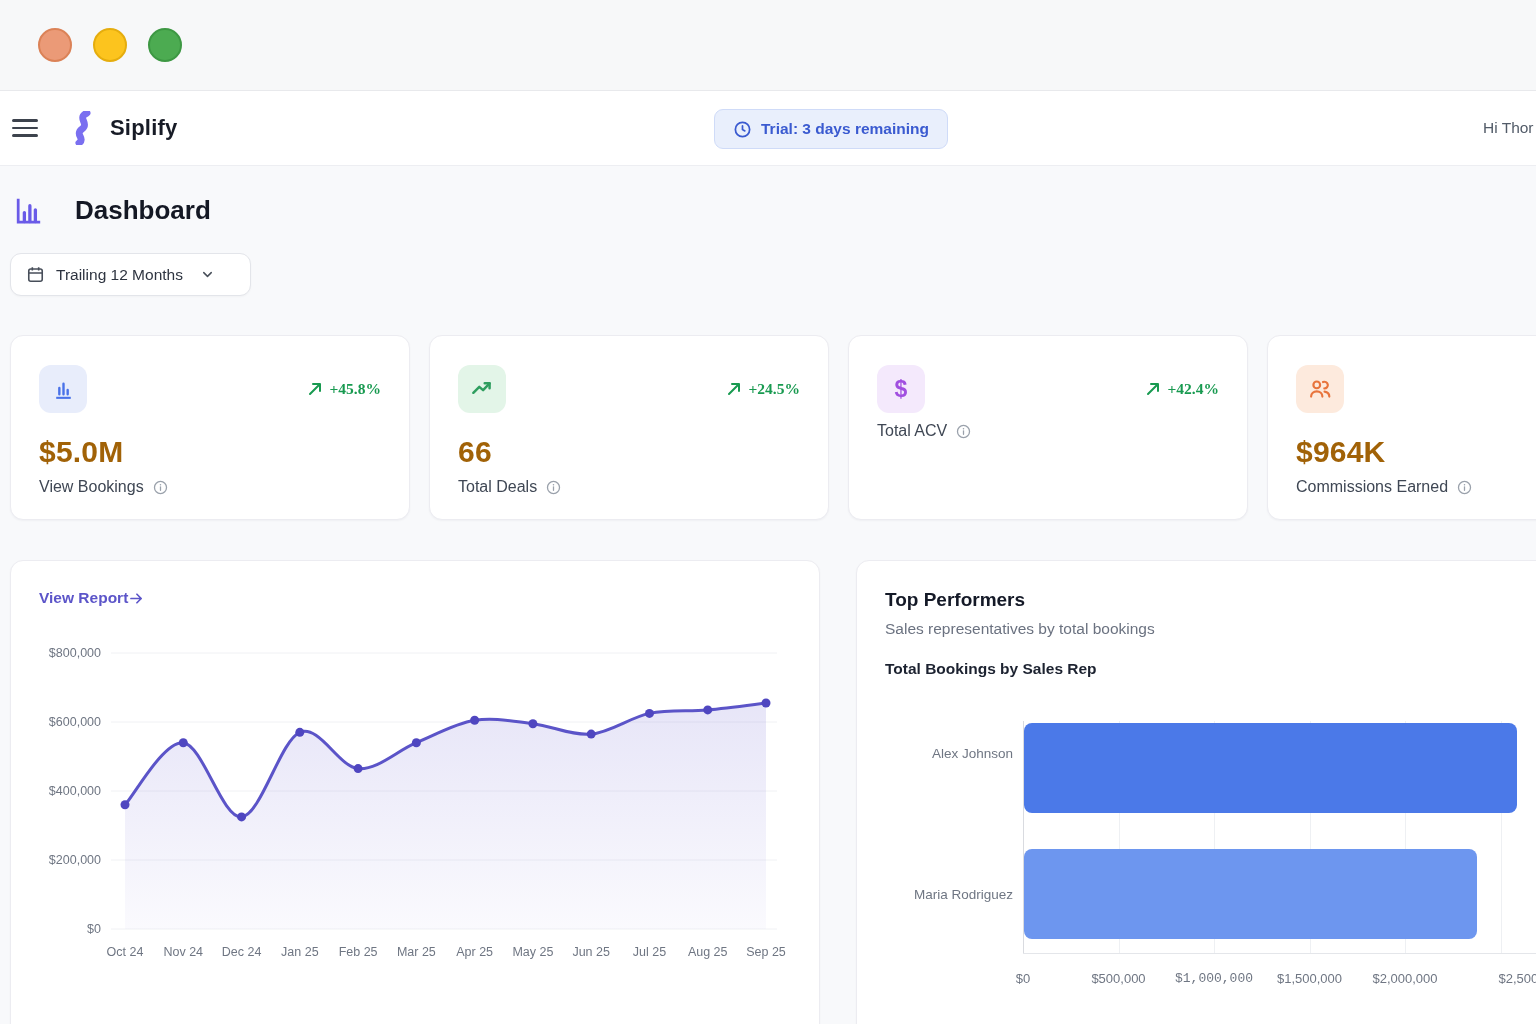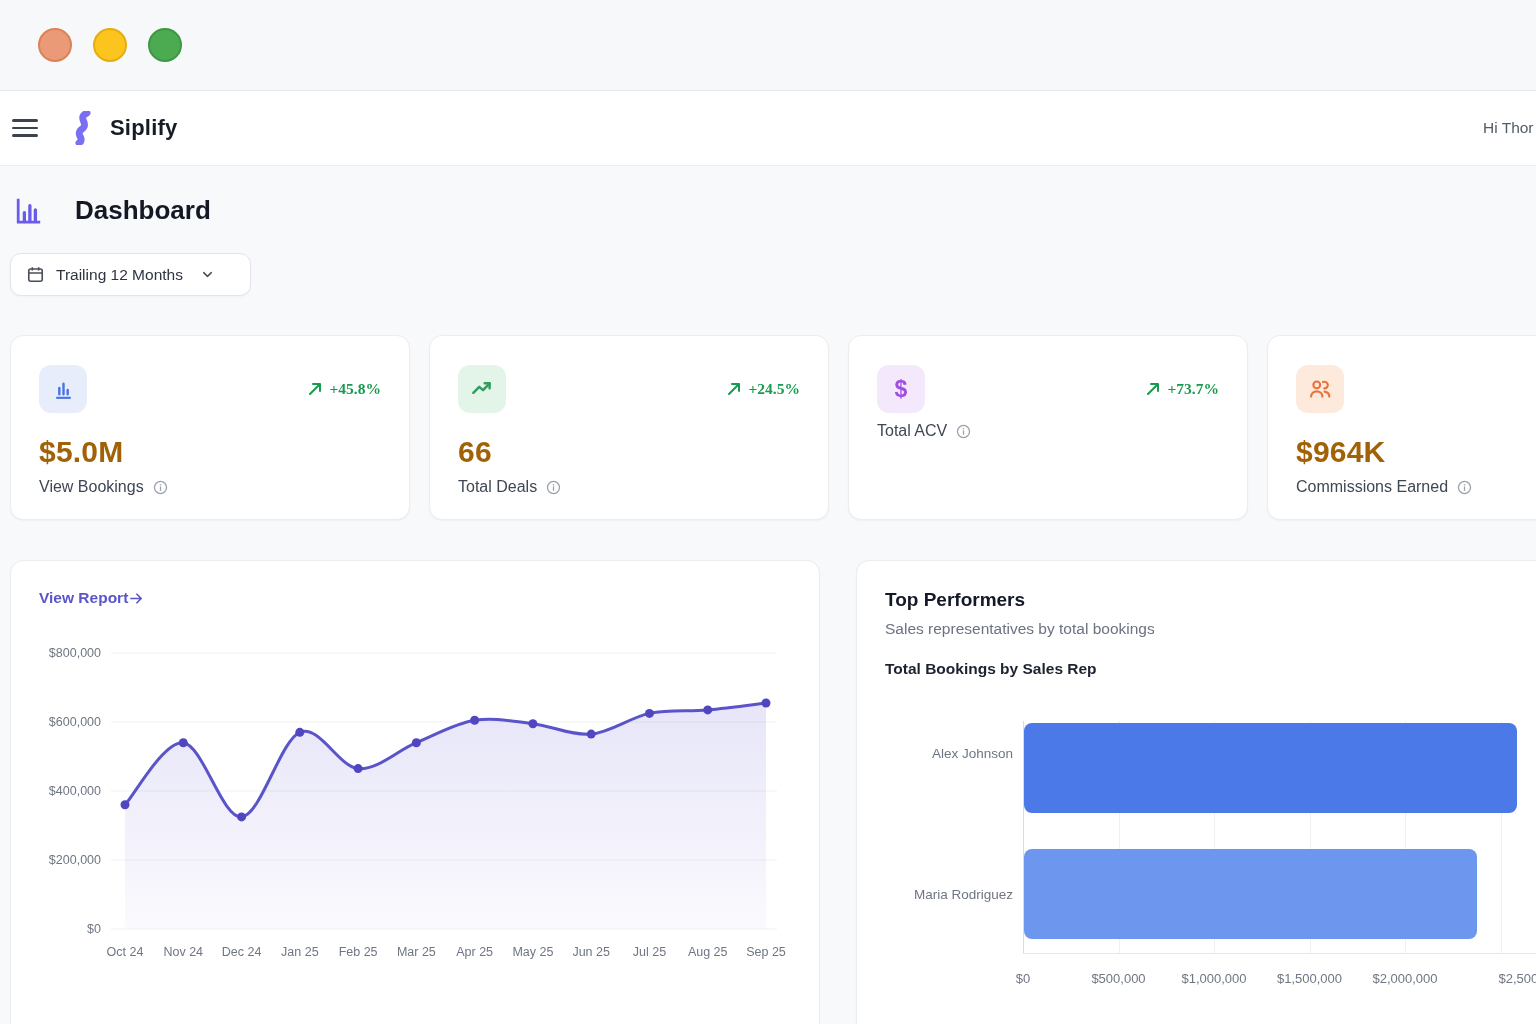--- a/index.html
+++ b/index.html
@@ -100,20 +100,27 @@
       <span></span>
       <span></span>
       <span></span>
     </div>
   <div class="brand">
     <svg width="26" height="34" viewBox="0 0 26 34">
       <path d="M17 2 C6 7 20 12 12 18 C4 24 16 27 9 32" fill="none" stroke="#7a6ff0" stroke-width="7" stroke-linecap="round"></path>
     </svg>
     <span class="brand-name">Siplify</span>
   </div>
+  <div class="trial-badge">
+    <svg width="19" height="19" viewBox="0 0 24 24">
+      <circle cx="12" cy="12" r="9" fill="none" stroke="#3a5ad0" stroke-width="2.2"></circle>
+      <path d="M12 7.5 V12 L15 13.8" fill="none" stroke="#3a5ad0" stroke-width="2.2" stroke-linecap="round"></path>
+    </svg>
+    <span>Trial: 3 days remaining</span>
+  </div>
   <div class="greeting">Hi Thor</div>
 </div>
 
 <div class="main">
 
   <div class="page-head">
     <svg width="33" height="33" viewBox="0 0 24 24">
       <path d="M4.5 3.5 V20.5 H20.5" fill="none" stroke="#6a5be8" stroke-width="2"></path>
       <path d="M9 20 V13.5 M13 20 V8.5 M17 20 V11.5" fill="none" stroke="#6a5be8" stroke-width="2.4" stroke-linecap="round"></path>
     </svg>
@@ -187,21 +194,21 @@
 
     <div class="kpi-card">
       <div class="kpi-top">
         <div class="icon-tile tile-purple">
           <span class="dollar-glyph">$</span>
         </div>
         <div class="kpi-trend">
           <svg width="16" height="16" viewBox="0 0 16 16">
             <path d="M3 13 L13 3 M6 3 H13 V10" fill="none" stroke="#189a50" stroke-width="2" stroke-linecap="round" stroke-linejoin="round"></path>
           </svg>
-          <span>+73.7%</span>
+          <span>+42.4%</span>
         </div>
       </div>
       <div class="kpi-label">
         <span>Total ACV</span>
         <svg width="17" height="17" viewBox="0 0 24 24">
           <circle cx="12" cy="12" r="8.5" fill="none" stroke="#9aa1ab" stroke-width="1.8"></circle>
           <path d="M12 11 V16" stroke="#9aa1ab" stroke-width="1.8" stroke-linecap="round"></path>
             <circle cx="12" cy="8" r="1.1" fill="#9aa1ab"></circle>
         </svg>
       </div>
@@ -305,20 +312,20 @@
           <div class="grid-v" style="left: 329px;"></div>
           <div class="grid-v" style="left: 233.5px;"></div>
         <div class="axis-y"></div>
         <div class="axis-x"></div>
         <div class="bar-label" style="top:25px">Alex Johnson</div>
         <div class="hbar" id="bar-0" style="top: 2px; width: 492.78px; background: rgb(75, 121, 232);"></div>
         <div class="bar-label" style="top:166px">Maria Rodriguez</div>
         <div class="hbar" id="bar-1" style="top: 128px; width: 452.67px; background: rgb(109, 150, 239);"></div>
       <div class="xtick" style="left: 138px;">$0</div>
           <div class="xtick" style="left: 233.5px;">$500,000</div>
-          <div class="xtick" style="left: 329px;">$1,000,000</div>
+          <div class="xtick" style="left: 329px; font-family: Liberation Mono, monospace;">$1,000,000</div>
           <div class="xtick" style="left: 424.5px;">$1,500,000</div>
           <div class="xtick" style="left: 520px;">$2,000,000</div>
           <div class="xtick" style="left: 646px;">$2,500,000</div>
         </div>
     </div>
   </div>
 </div>
 
 </body></html>

